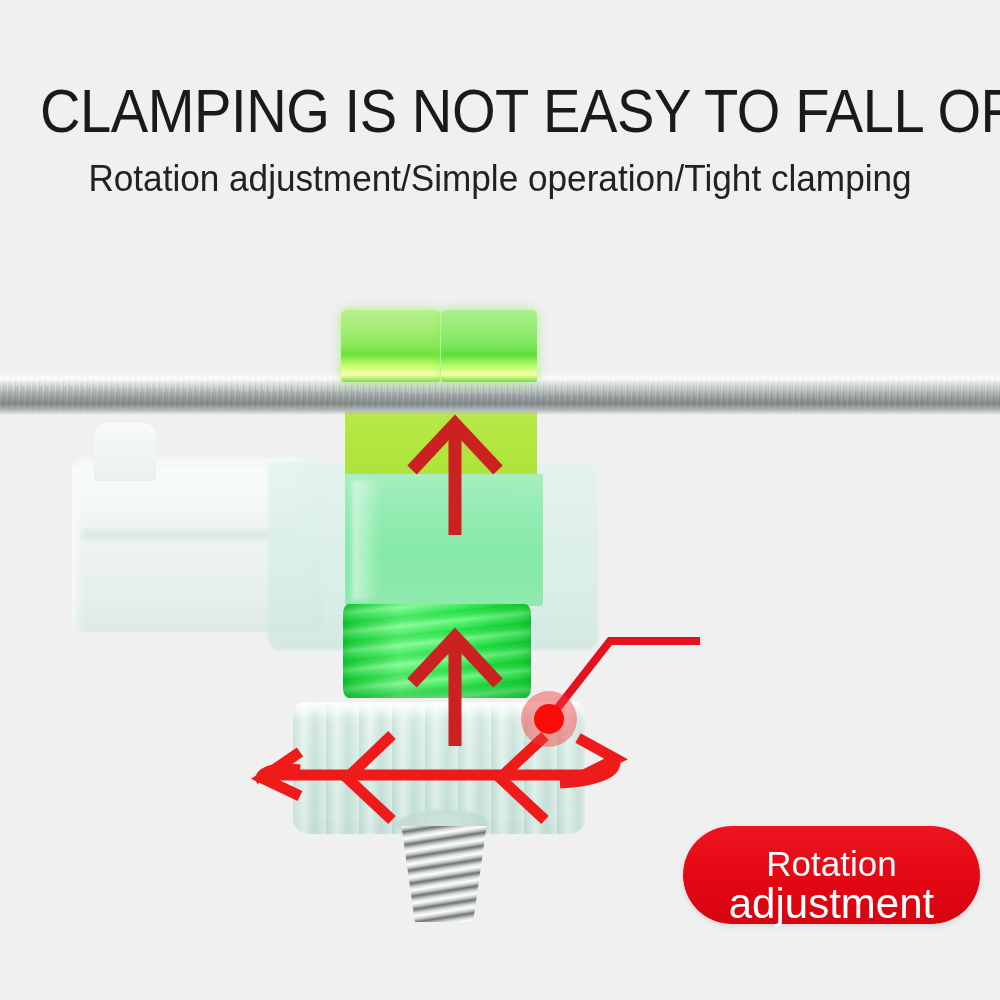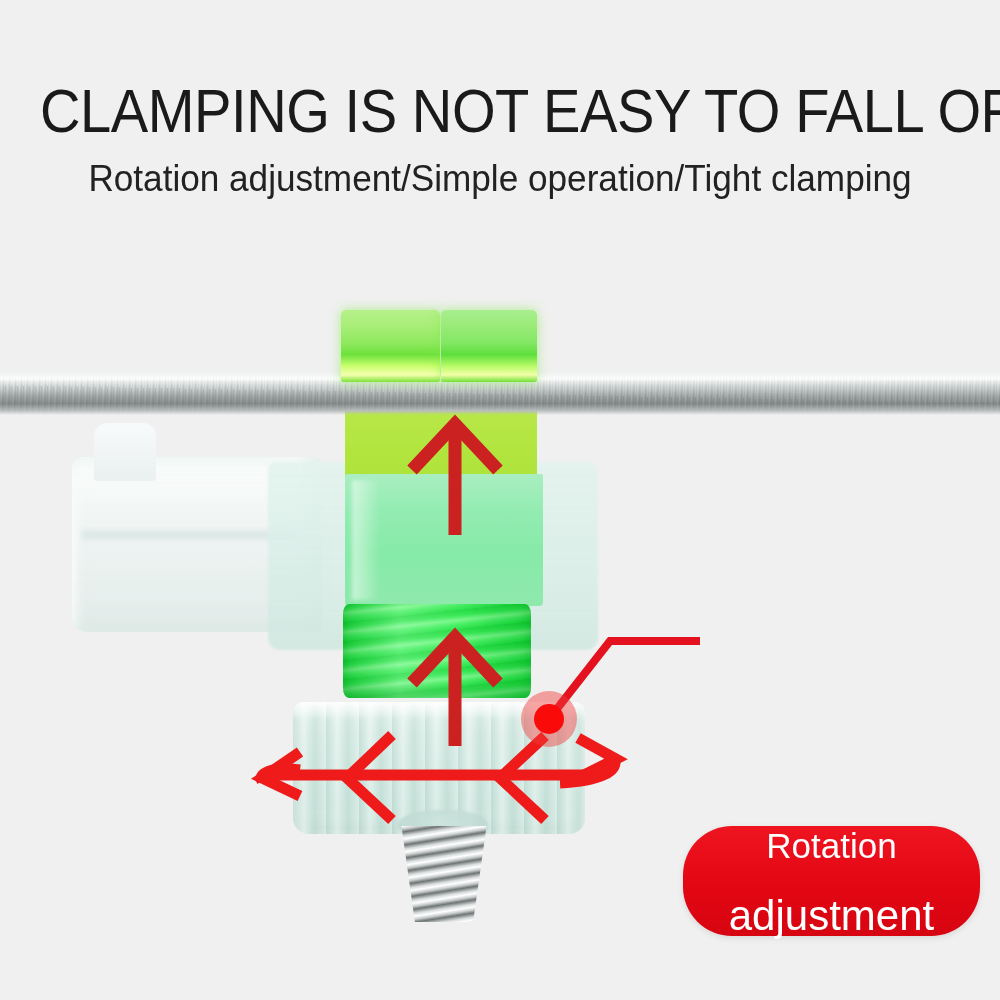--- a/index.html
+++ b/index.html
@@ -187,25 +187,25 @@
       #6d7272 0px, #c9cdcd 3px, #ffffff 6px, #d8dcdc 9px, #707575 13px);
     clip-path: polygon(12% 0%, 88% 0%, 76% 100%, 24% 100%);
     filter: blur(0.5px);
   }
 
   
   .ann { position: absolute; left: 0; top: 0; width: 1000px; height: 770px; overflow: visible; }
 
   
   #callout {
-    position: absolute; left: 683px; top: 596px; width: 297px; height: 110px;
+    position: absolute; left: 683px; top: 596px; width: 297px; height: 98px;
     background: linear-gradient(to bottom, #ee1520 0%, #e30613 55%, #d60511 100%);
     border-radius: 49px;
     display: flex; flex-direction: column;
-    align-items: center; justify-content: space-between;
+    align-items: center; justify-content: flex-end;
     box-shadow: 0 2px 6px rgba(0,0,0,0.10);
   }
   #callout .line {
     color: #ffffff; font-size: 35px; line-height: 40px;
     font-weight: 400; letter-spacing: 0px; white-space: nowrap;
   }
   #callout .line.l2 { font-size: 42px; }
 </style>
 </head>
 <body>

